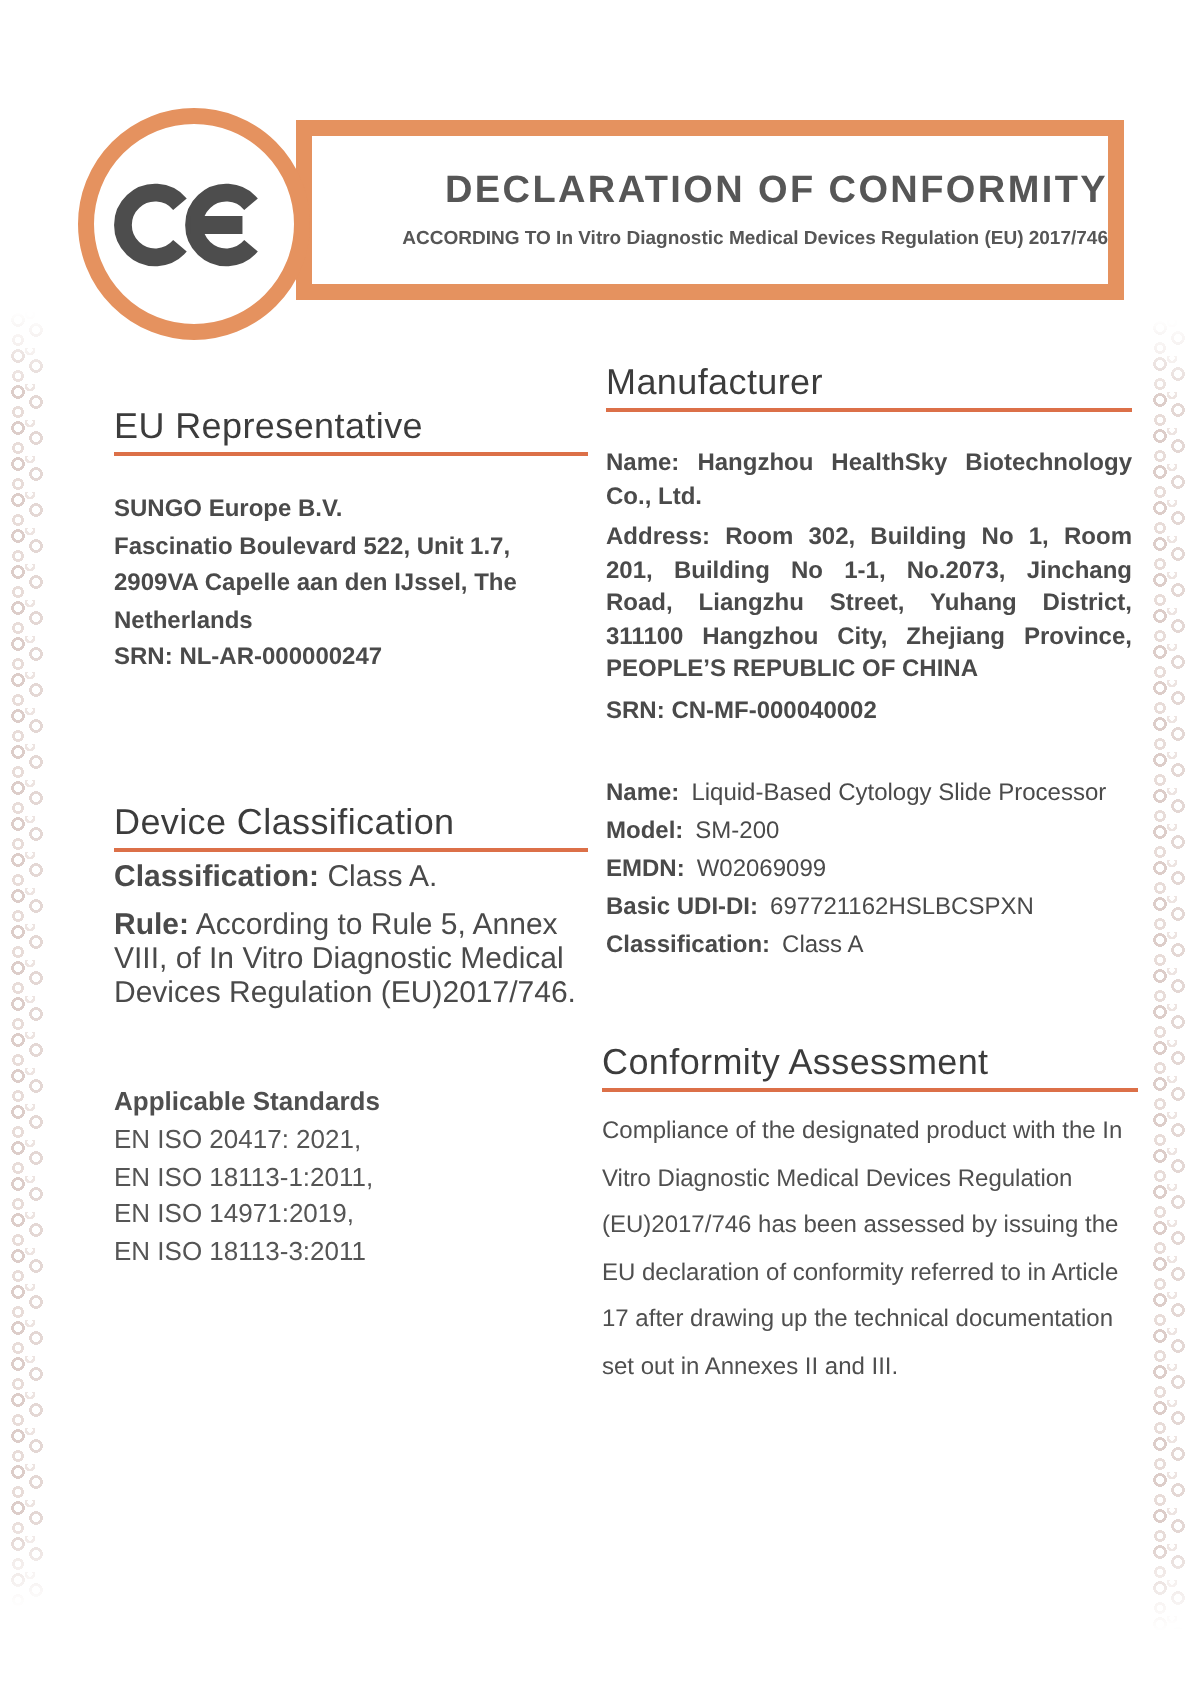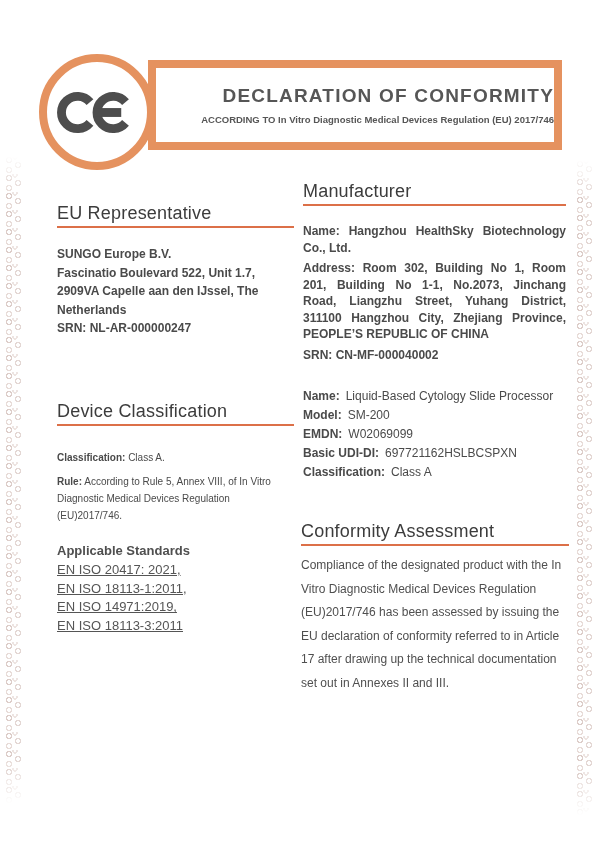--- a/index.html
+++ b/index.html
@@ -64,27 +64,27 @@
   .sec-product{left:303px;top:371px;width:263px;}
   .sec-conformity{left:301px;top:521px;width:268px;}
 
   .eu-body{margin-top:17px;font-size:12px;font-weight:bold;color:var(--ink);line-height:18.5px;}
   .eu-body .line{white-space:nowrap;}
 
   .mf-body{margin-top:17px;font-size:12px;font-weight:bold;color:var(--ink);line-height:16.5px;text-align:justify;}
   .mf-para{margin-bottom:4px;}
   .mf-para:last-child{margin-bottom:0;}
 
-  .dc-body{margin-top:23px;font-size:10px;color:var(--ink);line-height:17px;}
+  .dc-body{margin-top:4px;font-size:15px;color:var(--ink);line-height:17px;}
   .dc-line{margin-bottom:7px;}
   .lbl{font-weight:bold;}
 
   .std-title{font-size:13px;font-weight:bold;color:#4f4f4f;margin-bottom:3px;}
   .std-list{list-style:none;}
-  .std-list li{font-size:13px;color:#555;line-height:18.6px;text-decoration:underline;}
+  .std-list li{font-size:13px;color:#555;line-height:18.6px;}
 
   .pi-body{margin-top:16px;}
   .pi-row{font-size:12px;color:var(--ink);line-height:19px;}
   .pi-row .lbl{margin-right:6px;}
 
   .ca-body{margin-top:8px;font-size:12px;color:#4f4f4f;line-height:23.6px;}
 </style>
 </head>
 <body>
 

